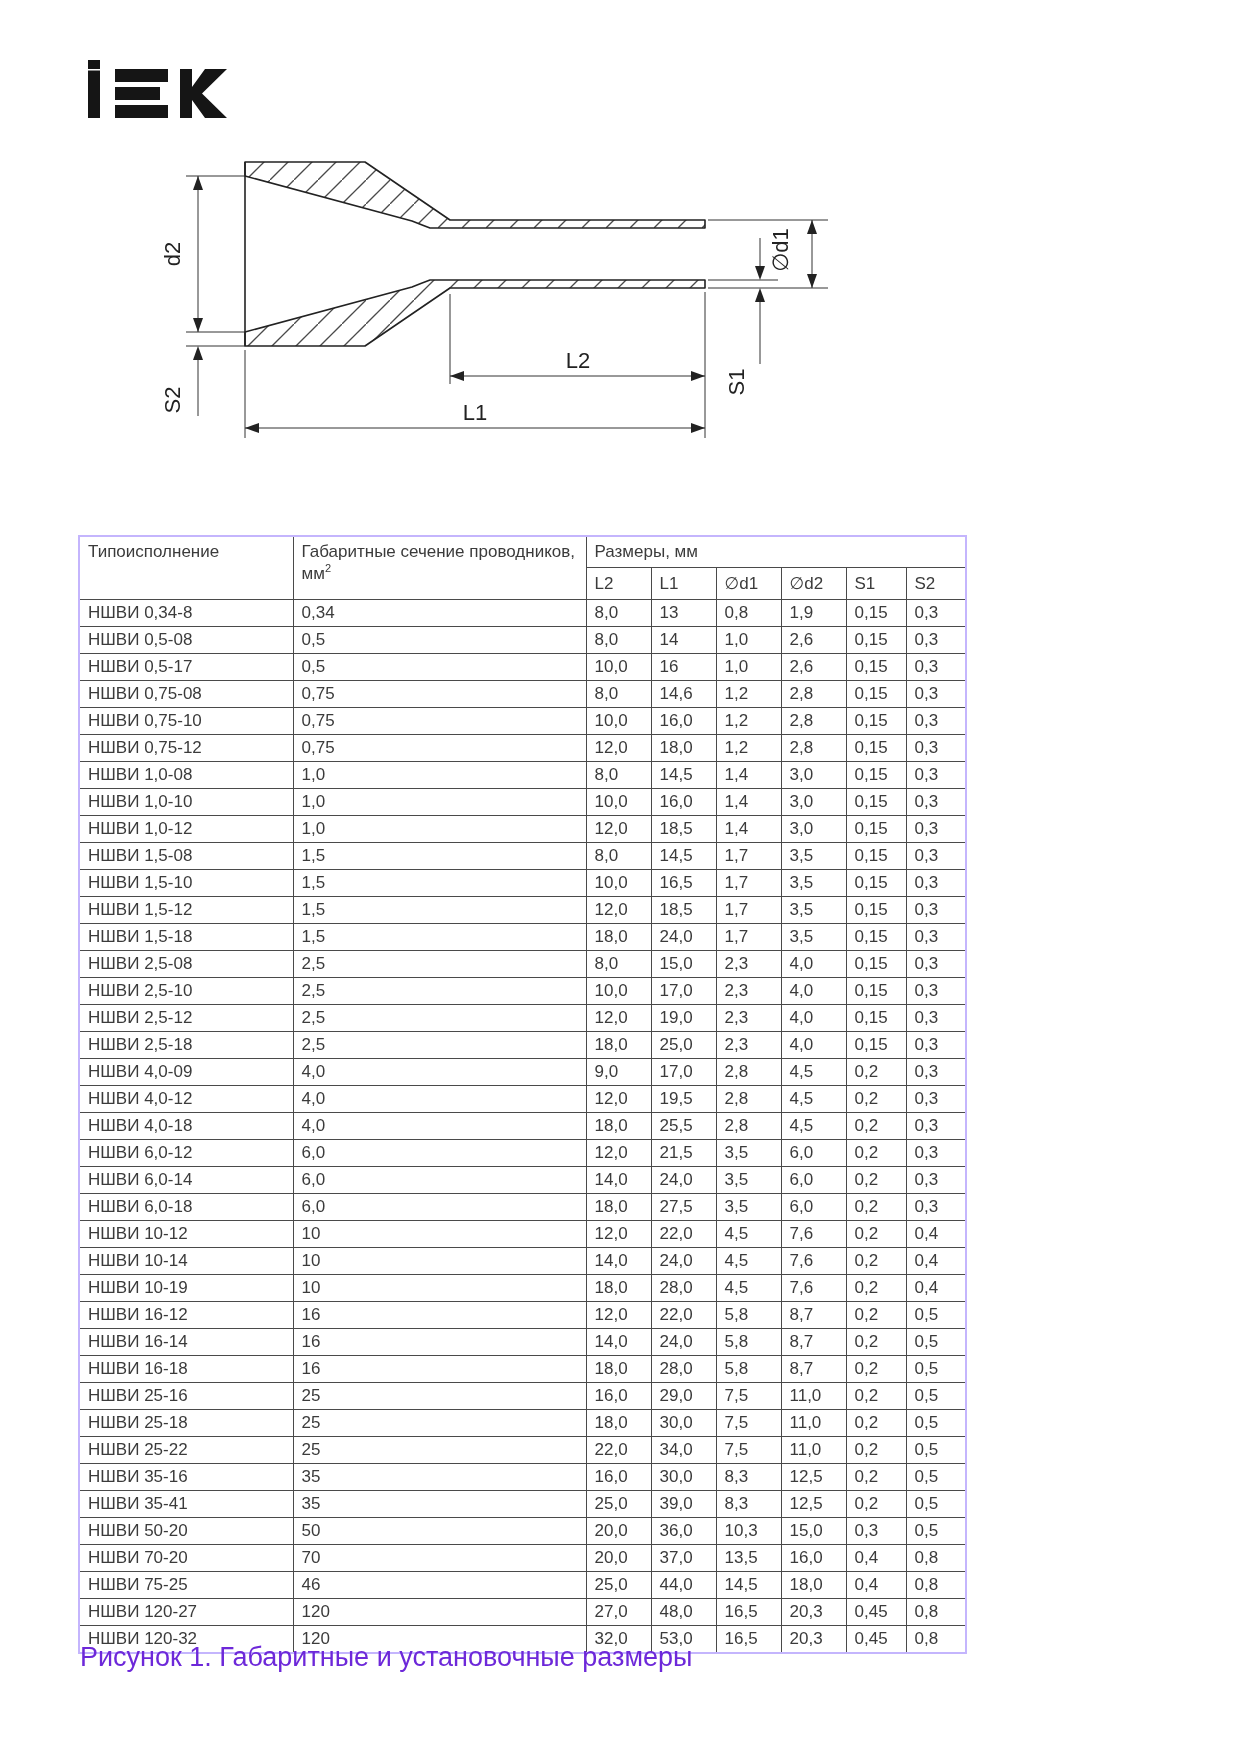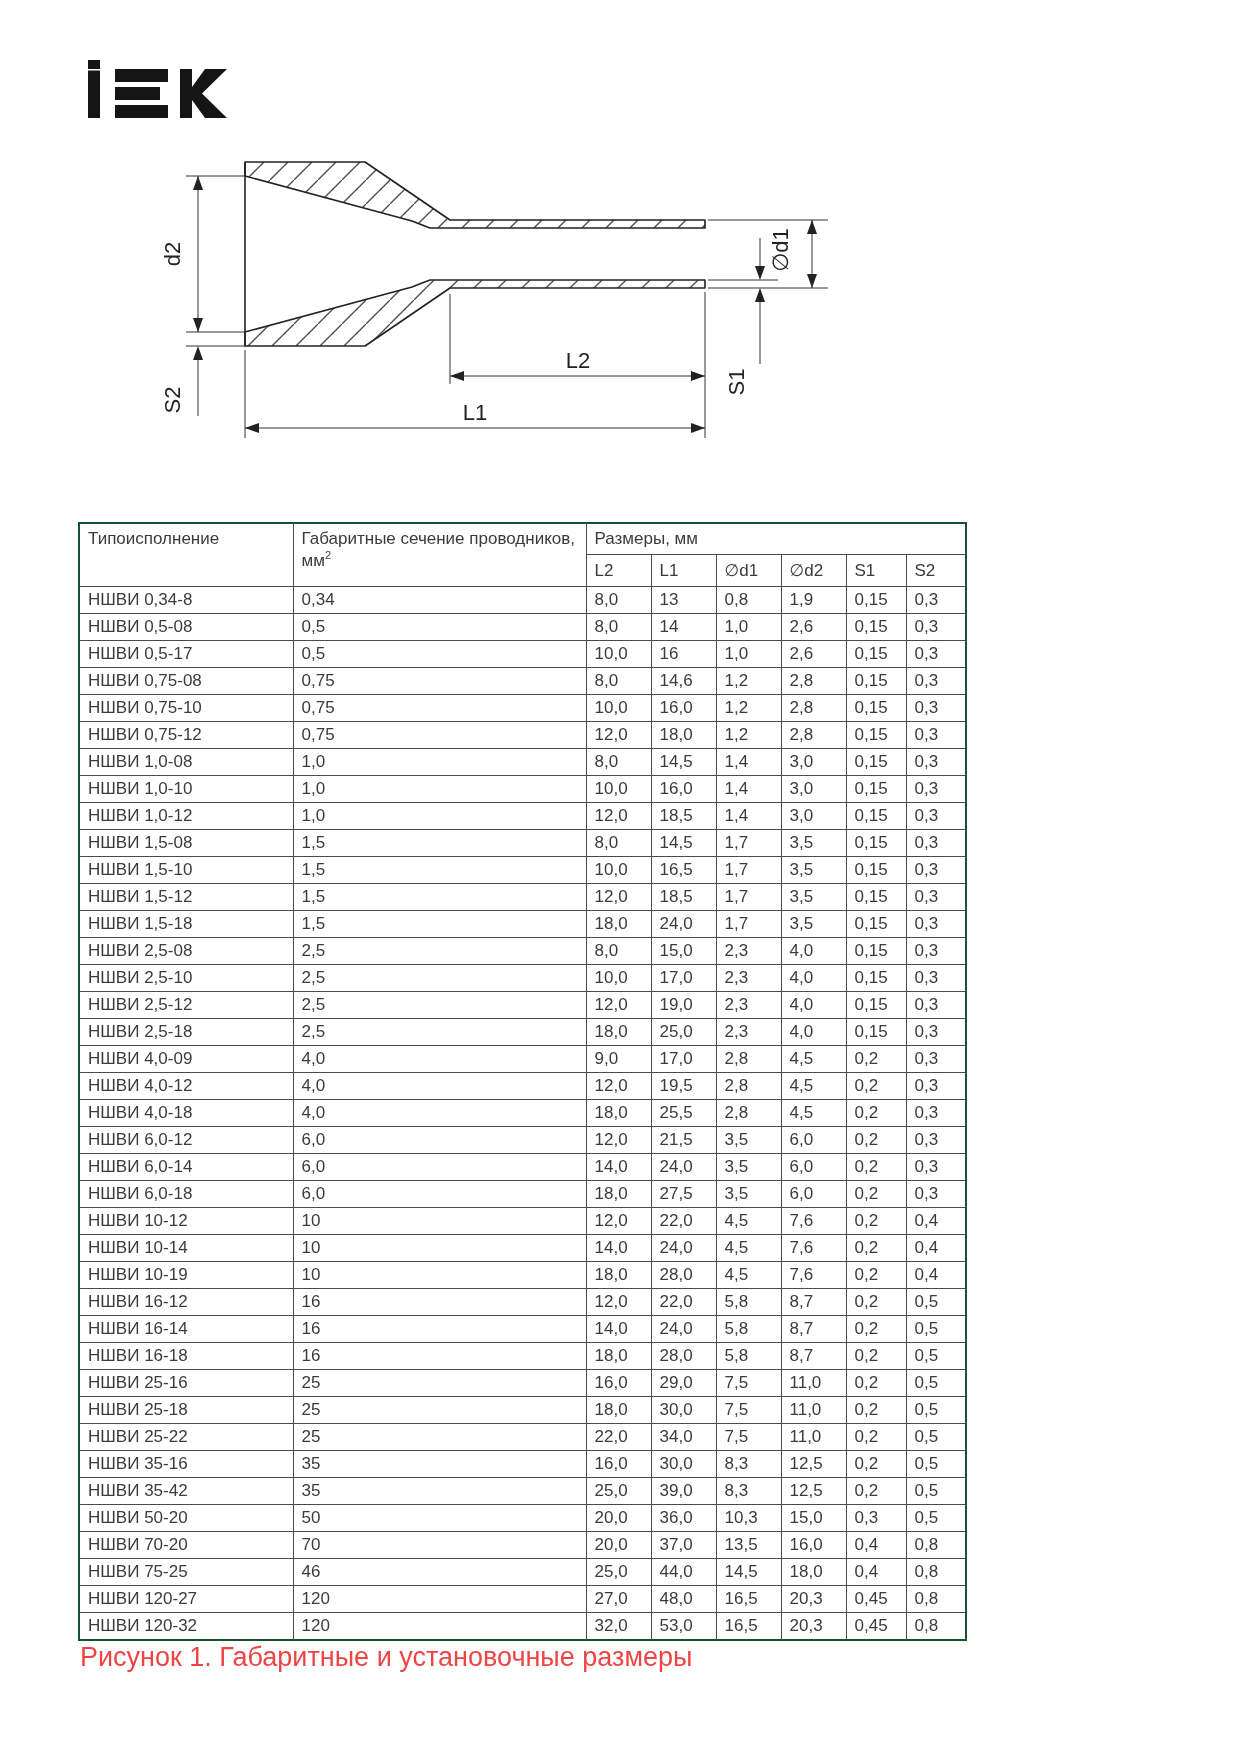--- a/index.html
+++ b/index.html
@@ -14,26 +14,26 @@
     position:absolute;left:78px;top:522px;width:887px;
     border-collapse:collapse;table-layout:fixed;
     font-size:17px;color:#3b3b3b;
   }
   table.spec th,table.spec td{
     border:1px solid #4a4a4a;
     padding:3px 8px;text-align:left;vertical-align:middle;
     font-weight:normal;white-space:nowrap;overflow:hidden;
   }
   table.spec th{padding-top:5px;padding-bottom:5px;white-space:normal;}
-  table.spec{border:2px solid #14532d;}
+  table.spec{border:2px solid #c4b5fd;margin-top:13px;}
   col.c-type{width:214px;} col.c-sec{width:293px;}
   col.c-l2,col.c-l1,col.c-d1,col.c-d2{width:65px;}
   col.c-s1,col.c-s2{width:60px;}
   .caption{
-    position:absolute;left:80px;top:1642px;font-size:27px;color:#ef4444;
+    position:absolute;left:80px;top:1642px;font-size:27px;color:#6d28d9;
   }
   sup{font-size:0.65em;}
 </style>
 </head>
 <body>
 
 <svg class="logo" viewBox="0 0 140 58" aria-label="IEK">
   <g fill="#151515">
     <rect x="0" y="0" width="12" height="9"></rect>
     <rect x="0" y="10.5" width="12" height="47.5"></rect>
@@ -467,21 +467,21 @@
         <td>НШВИ 35-16</td>
         <td>35</td>
         <td>16,0</td>
         <td>30,0</td>
         <td>8,3</td>
         <td>12,5</td>
         <td>0,2</td>
         <td>0,5</td>
       </tr>
       <tr>
-        <td>НШВИ 35-42</td>
+        <td>НШВИ 35-41</td>
         <td>35</td>
         <td>25,0</td>
         <td>39,0</td>
         <td>8,3</td>
         <td>12,5</td>
         <td>0,2</td>
         <td>0,5</td>
       </tr>
       <tr>
         <td>НШВИ 50-20</td>

